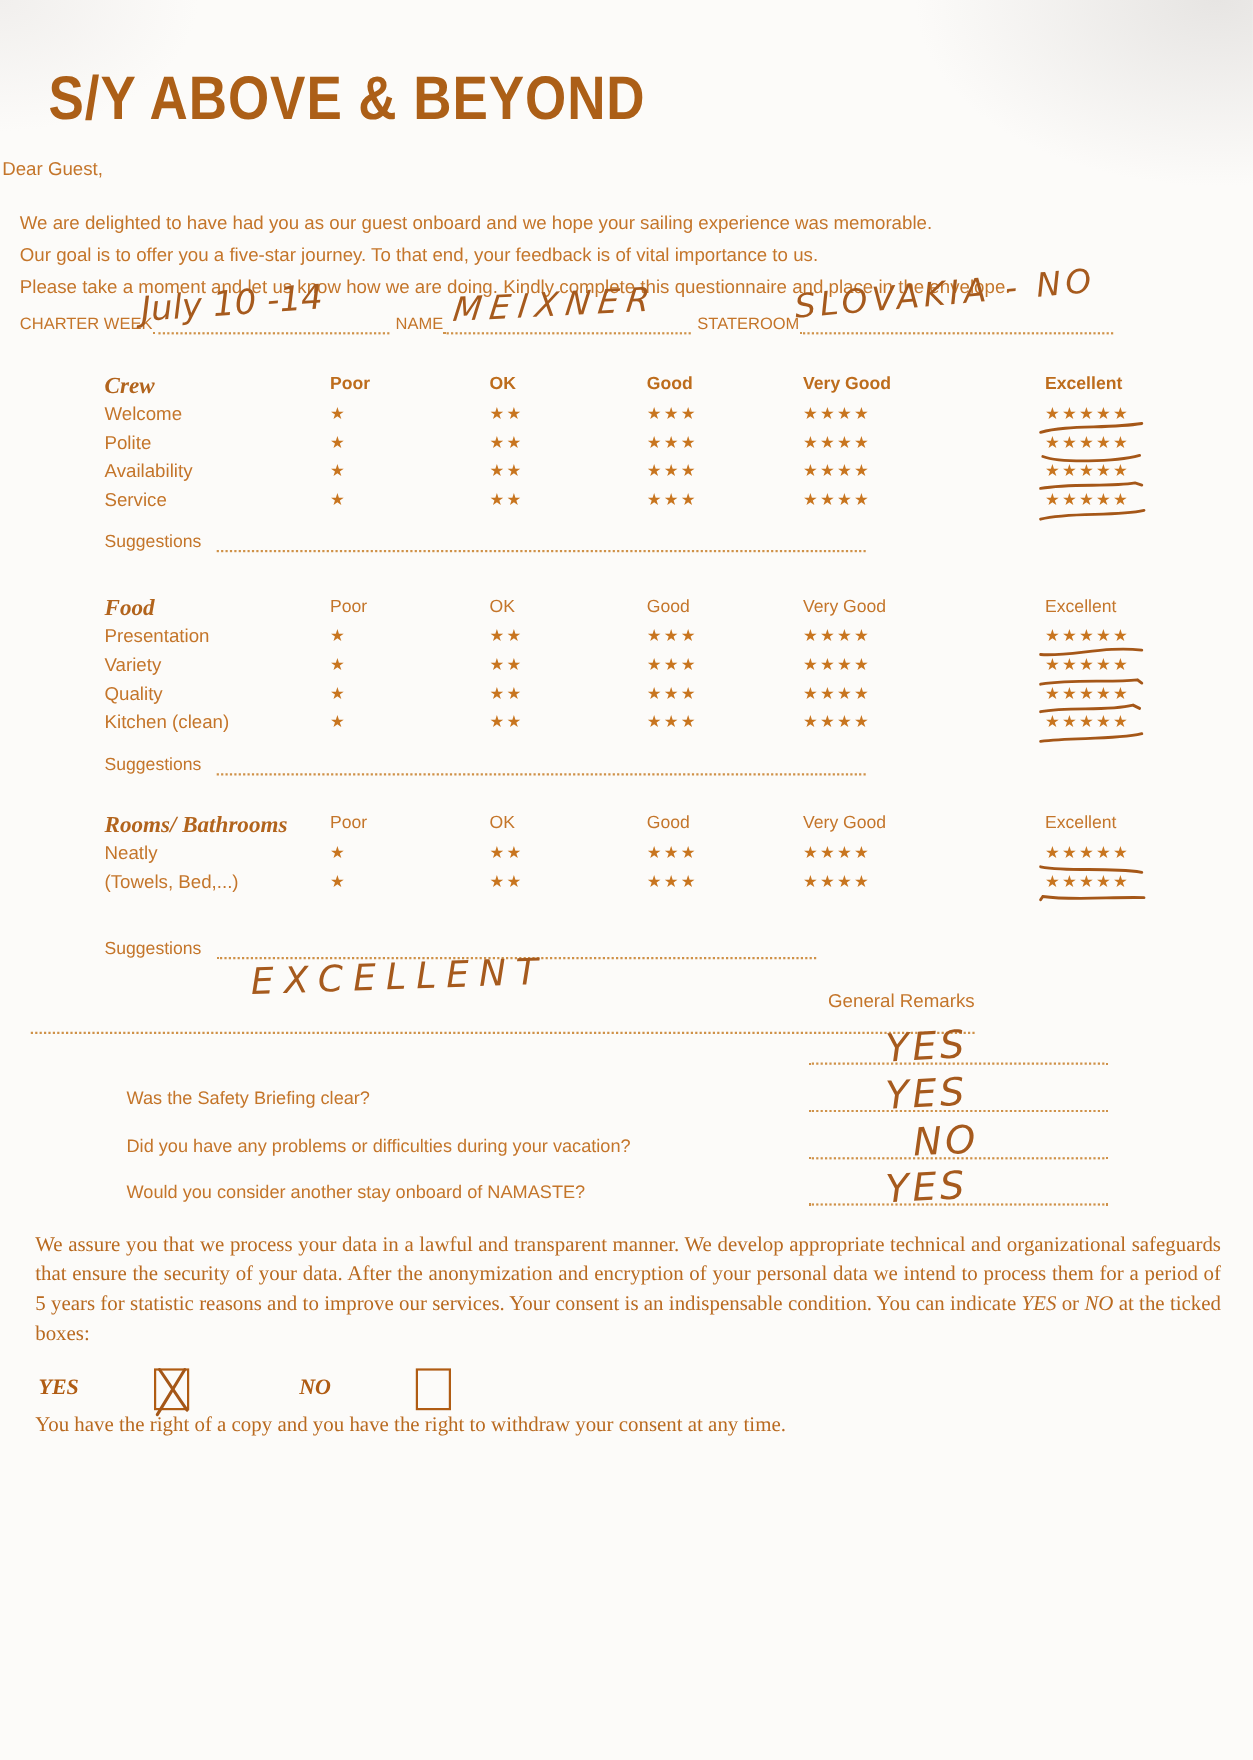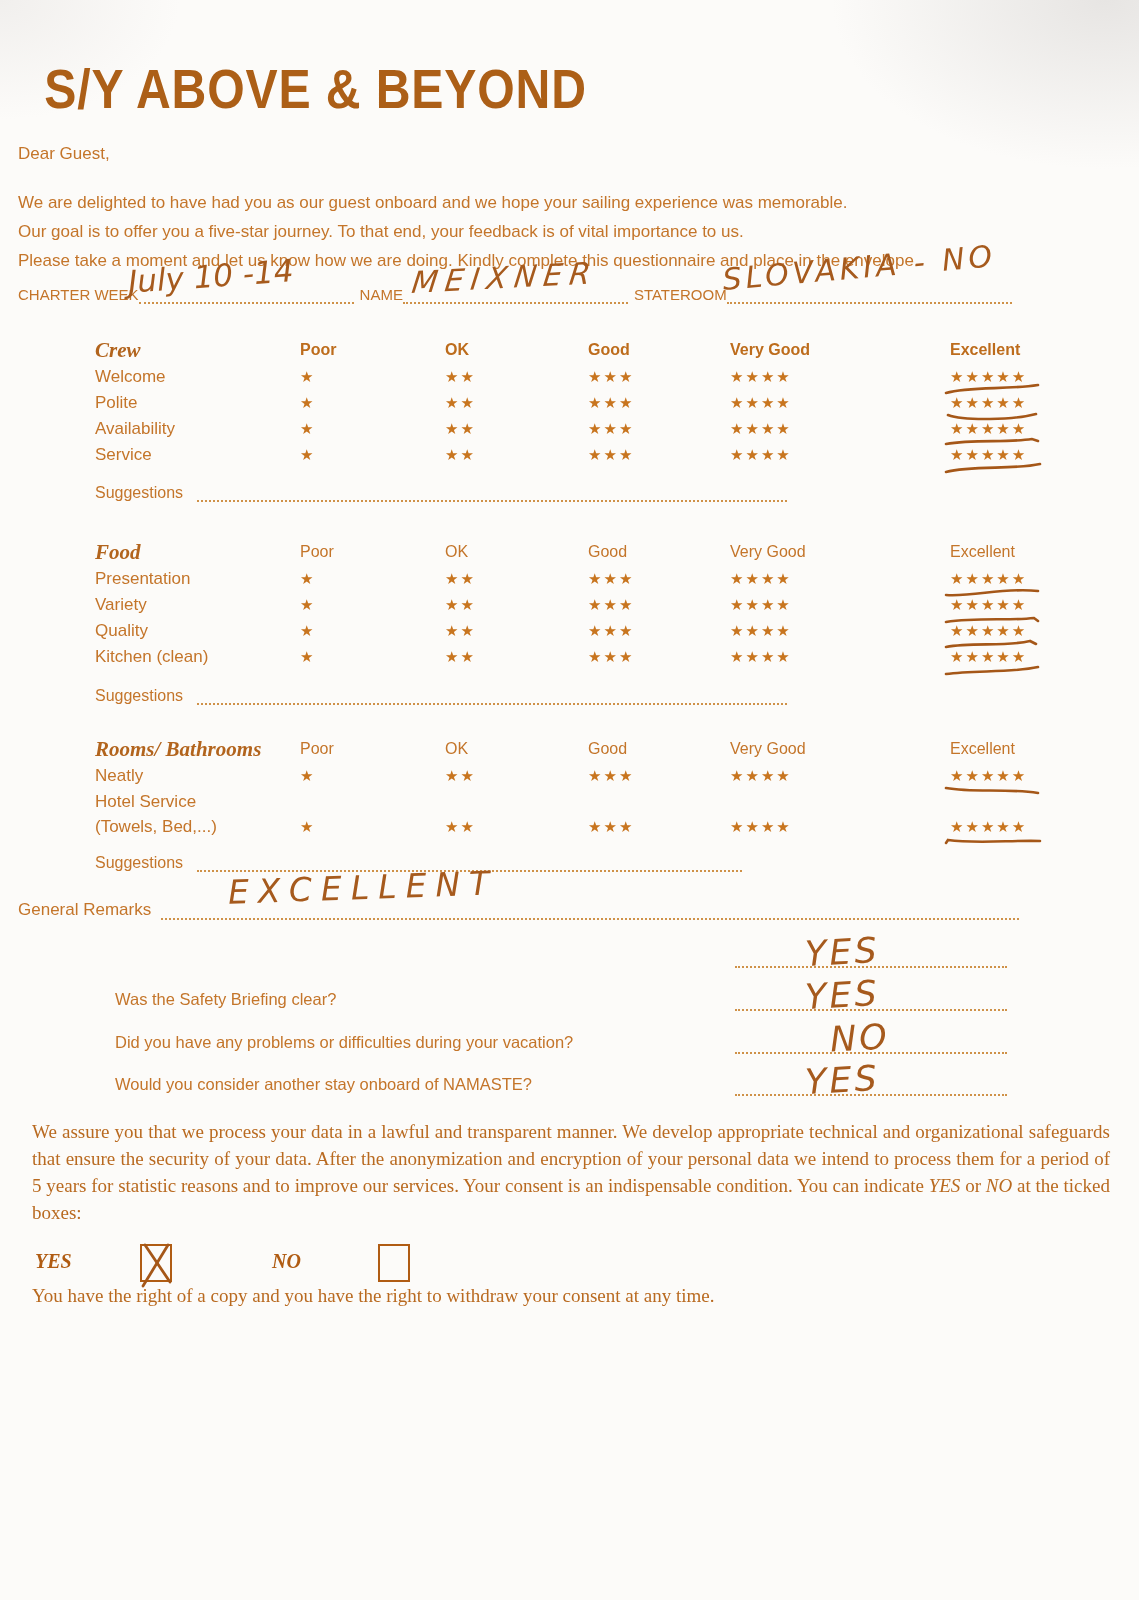--- a/index.html
+++ b/index.html
@@ -19,21 +19,21 @@
   }
   .ink{color:#c4752a;}
   .title{
     position:absolute;top:56px;left:0;width:100%;
     text-align:left;
     font-size:56px;font-weight:bold;
     color:#ac5f17;
     letter-spacing:1px;
   }
   .title>span{display:inline-block;transform:scaleX(0.86);}
-  .salutation{position:absolute;top:144px;left:18px;font-size:17px;}
+  .salutation{position:absolute;top:144px;left:2px;font-size:17px;}
   .intro{position:absolute;top:188px;left:18px;font-size:17px;line-height:29px;width:1050px;}
   
   .charter{position:absolute;top:284px;left:18px;width:1000px;display:flex;align-items:flex-end;font-size:15px;}
   .flabel{white-space:nowrap;padding-bottom:1px;}
   .dotline{border-bottom:2px dotted #cf9148;display:inline-block;height:18px;}
   .wk-line{width:215px;margin-right:6px;}
   .nm-line{width:225px;margin-right:6px;}
   .st-line{width:285px;}
   .hw{
     position:absolute;
@@ -61,21 +61,21 @@
   .head.bold .h{font-weight:bold;color:#bd6c1c;}
   .stars{
     font-size:15px;letter-spacing:2px;color:#c8751f;
     position:relative;line-height:14px;
   }
   .swoosh{position:absolute;left:-6px;top:11px;width:96px;height:15px;overflow:visible;}
   .swoosh path{stroke:#a55718;stroke-width:2.6;fill:none;stroke-linecap:round;}
   .suggest{position:absolute;left:95px;display:flex;align-items:flex-end;font-size:16px;}
   .suggest .dotline{width:590px;margin-left:14px;border-bottom-width:2px;}
   
-  .remarks{position:absolute;left:18px;top:900px;display:flex;align-items:flex-end;font-size:17px;}
+  .remarks{position:absolute;left:18px;top:900px;display:flex;align-items:flex-end;font-size:17px;flex-direction:column;}
   .remarks .dotline{width:858px;margin-left:10px;}
   
   .question{position:absolute;left:115px;width:910px;height:32px;font-size:16.5px;}
   .qtext{position:absolute;left:0;bottom:4px;}
   .answer-line{position:absolute;left:620px;bottom:2px;width:272px;border-bottom:2px dotted #cf9148;height:10px;}
   .hw-answer{
     position:absolute;left:70px;bottom:-6px;
     font-family:"DejaVu Sans",sans-serif;font-style:italic;
     font-size:35px;color:#a65a1d;transform:rotate(-3deg);
     letter-spacing:3px;
@@ -261,28 +261,20 @@
     <div class="trow">
       <div class="cell ink">Neatly</div>
       <div class="cell stars">★</div>
       <div class="cell stars">★★</div>
       <div class="cell stars">★★★</div>
       <div class="cell stars">★★★★</div>
       <div class="cell stars"><span>★★★★★</span><svg class="swoosh" viewBox="0 0 96 15">
             <path d="M2 8 C 30 13, 60 8, 94 13"></path>
           </svg></div>
     </div>
-    <div class="trow" style="height:25px;">
-      <div class="cell ink">Hotel Service</div>
-      <div class="cell"></div>
-        <div class="cell"></div>
-        <div class="cell"></div>
-        <div class="cell"></div>
-        <div class="cell"></div>
-    </div>
     <div class="trow">
       <div class="cell ink">(Towels, Bed,...)</div>
       <div class="cell stars">★</div>
       <div class="cell stars">★★</div>
       <div class="cell stars">★★★</div>
       <div class="cell stars">★★★★</div>
       <div class="cell stars"><span>★★★★★</span><svg class="swoosh" viewBox="0 0 96 15">
             <path d="M2 12 L 4 9 C 32 13, 68 9, 96 10"></path>
           </svg></div>
     </div>

